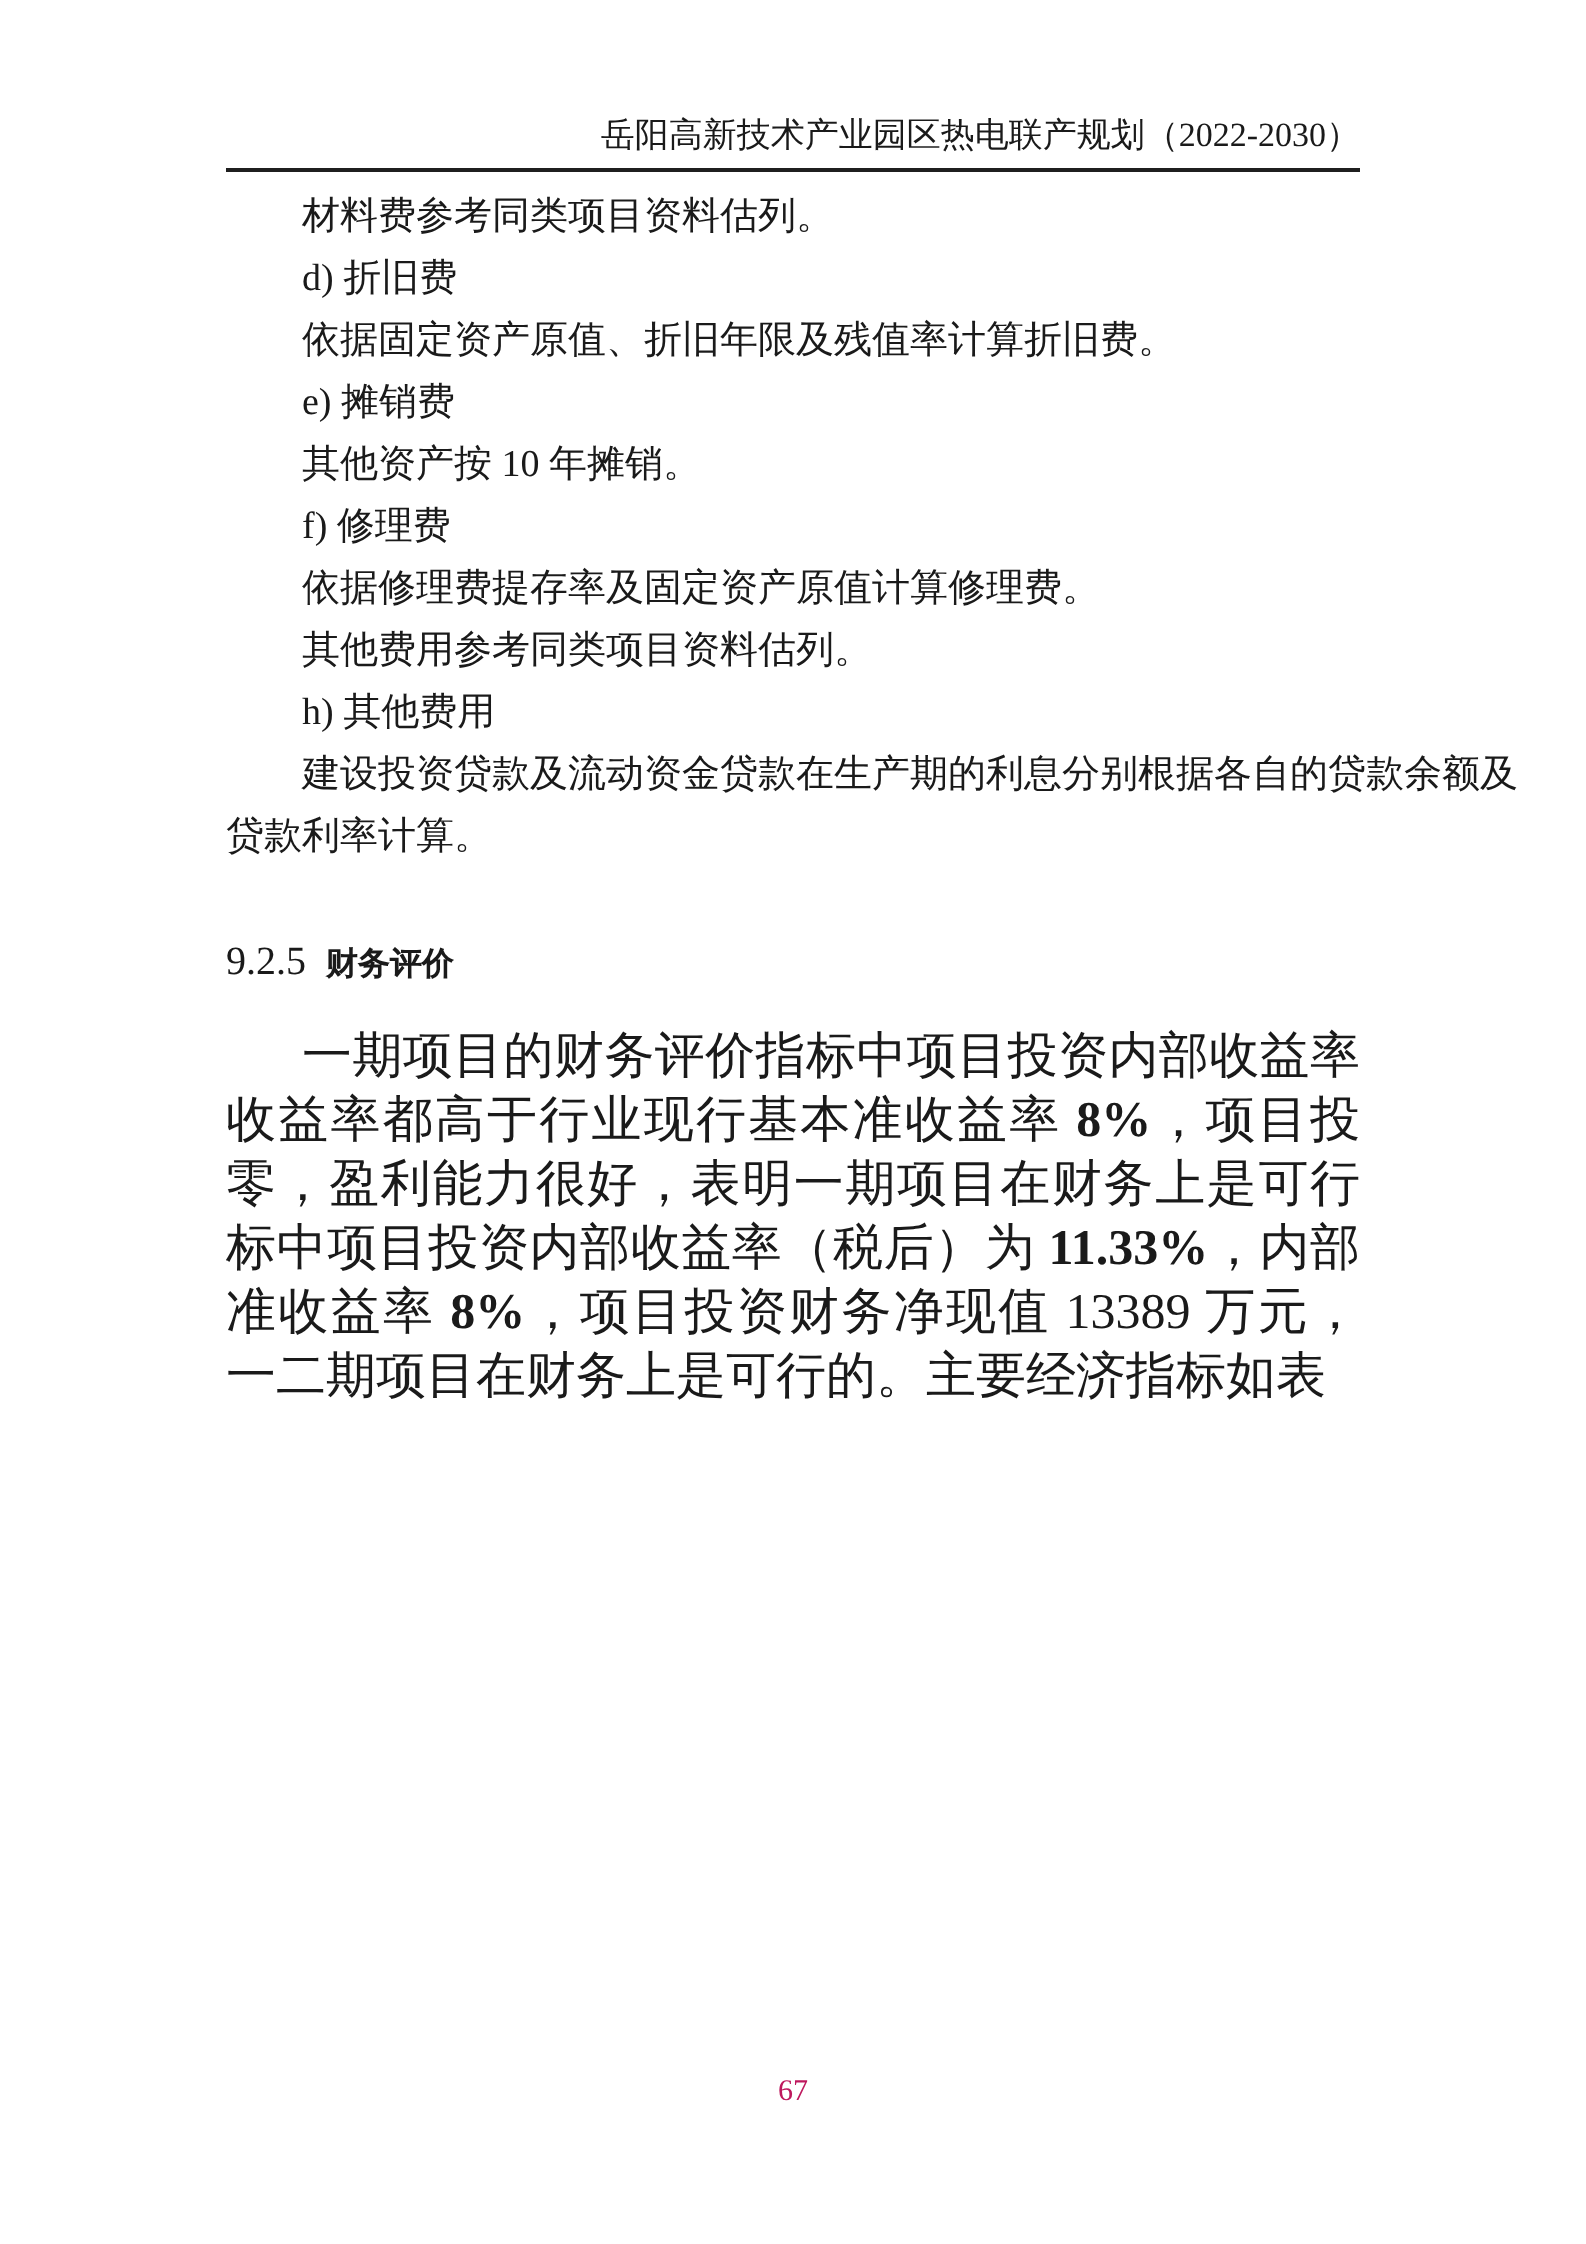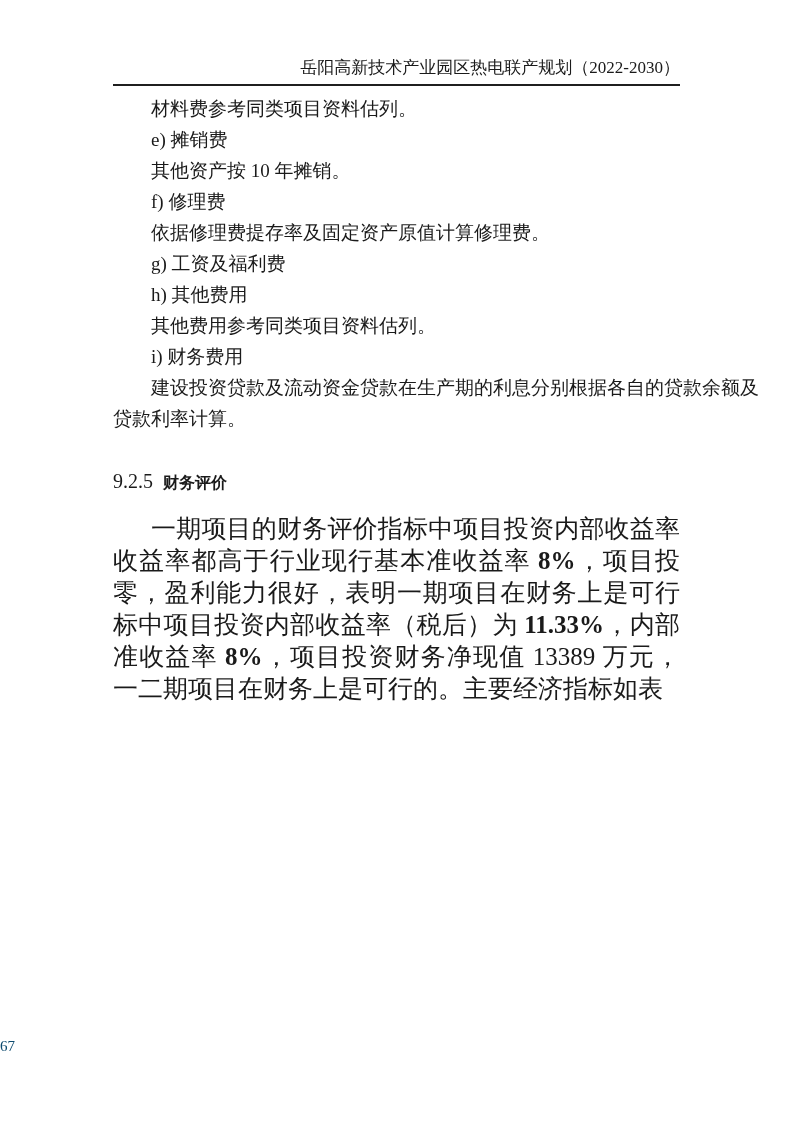--- a/index.html
+++ b/index.html
@@ -67,45 +67,46 @@
     text-align: justify;
     text-align-last: justify;
   }
   .pline.pindent { text-indent: 38px; }
   .bold { font-weight: bold; }
   .footer {
     position: absolute;
     left: 0;
     right: 0;
     top: 1038px;
+    text-align: center;
     font-size: 15px;
-    color: #0c4a6e;
+    color: #be185d;
   }
 </style>
 </head>
 <body>
 
 <div class="page">
 
   <div class="header">
     <span>岳阳高新技术产业园区热电联产规划（2022-2030）</span>
   </div>
 
   <div class="body-lines">
 
     <div>
         <div class="bline indent">材料费参考同类项目资料估列。</div>
+        <div class="bline indent">d) 折旧费</div>
+        <div class="bline indent">依据固定资产原值、折旧年限及残值率计算折旧费。</div>
         <div class="bline indent">e) 摊销费</div>
         <div class="bline indent">其他资产按 10 年摊销。</div>
         <div class="bline indent">f) 修理费</div>
         <div class="bline indent">依据修理费提存率及固定资产原值计算修理费。</div>
-        <div class="bline indent">g) 工资及福利费</div>
+        <div class="bline indent">其他费用参考同类项目资料估列。</div>
         <div class="bline indent">h) 其他费用</div>
-        <div class="bline indent">其他费用参考同类项目资料估列。</div>
-        <div class="bline indent">i) 财务费用</div>
         <div class="bline indent">建设投资贷款及流动资金贷款在生产期的利息分别根据各自的贷款余额及</div>
         <div class="bline">贷款利率计算。</div>
       </div>
 
     <div class="section-heading">
       <span class="section-number">9.2.5</span><span class="section-title">财务评价</span>
     </div>
 
     <div class="paragraph">
         <div class="pline just pindent"><span>一期项目的财务评价指标中项目投资内部收益率（税后）为 </span></div>

